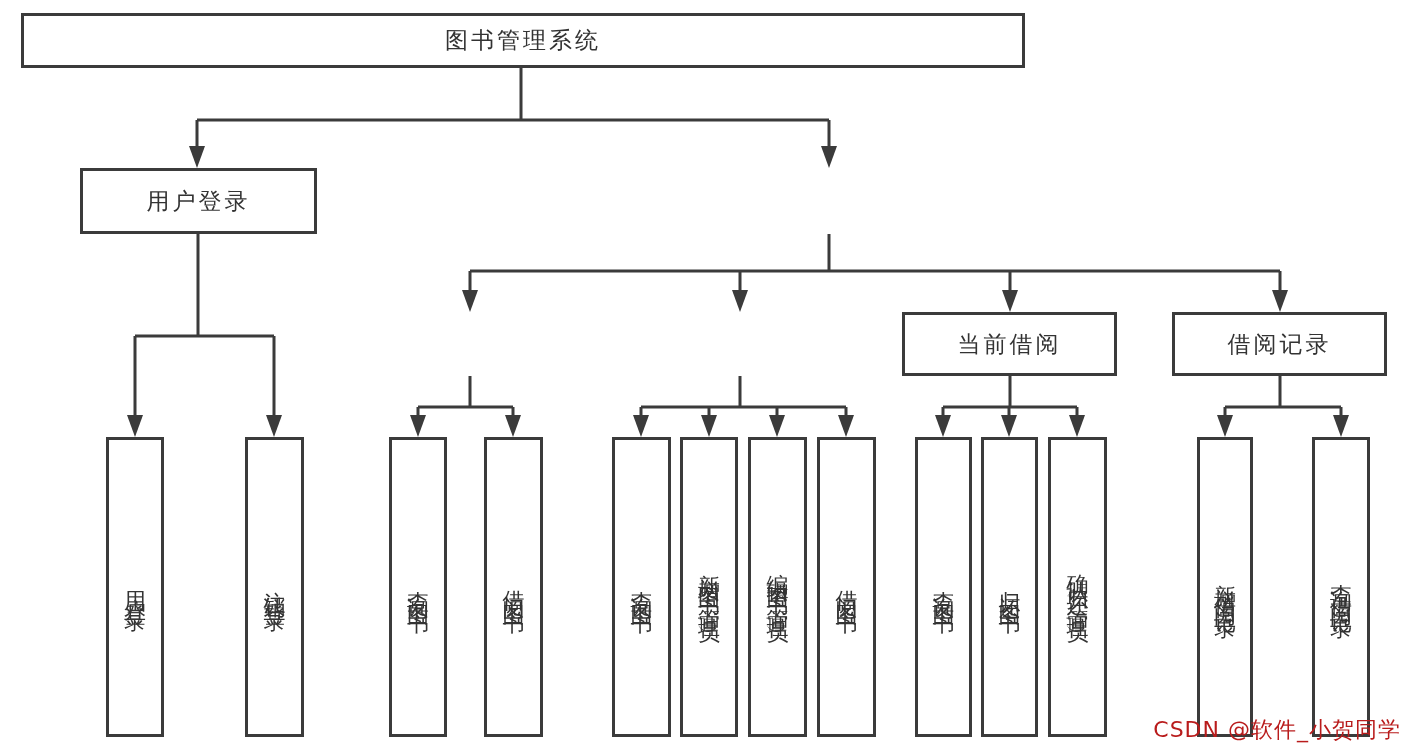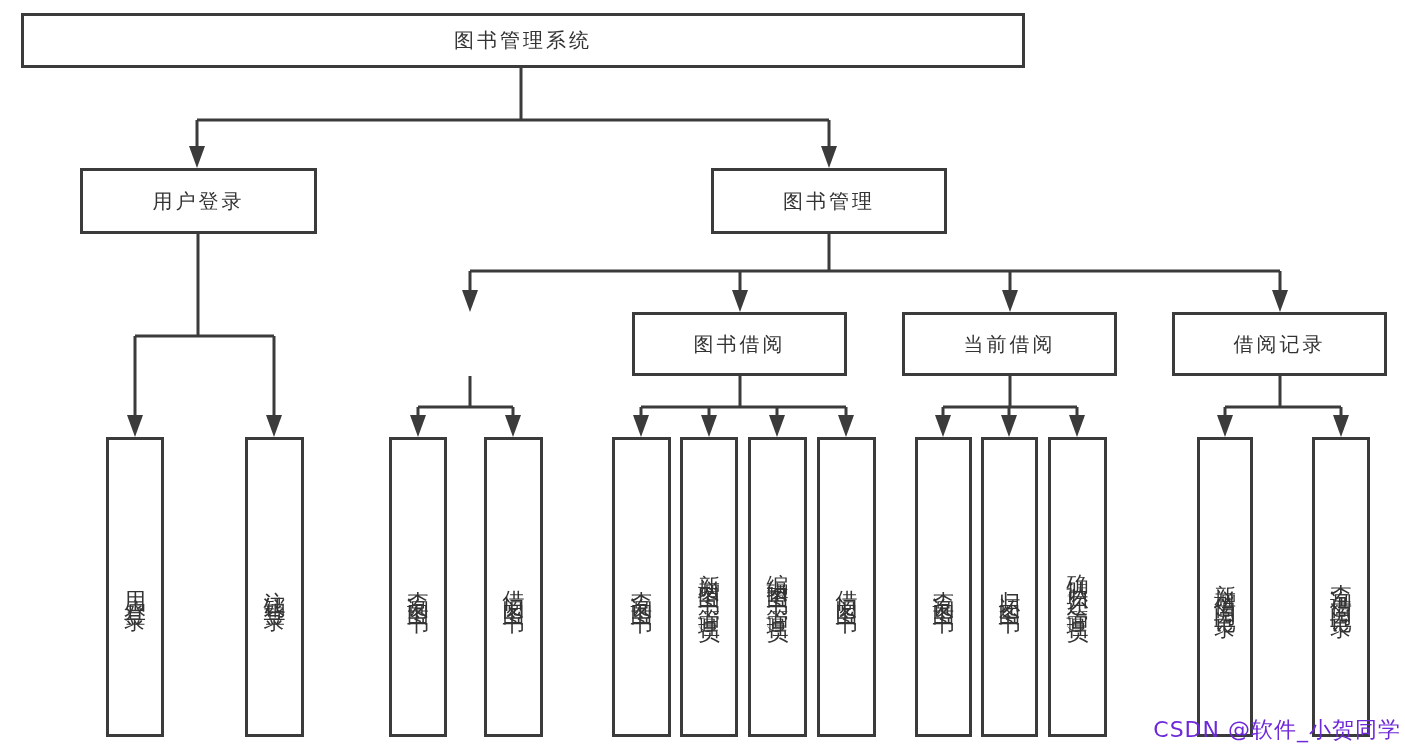--- a/index.html
+++ b/index.html
@@ -15,34 +15,34 @@
   svg.connectors polygon{fill:#3b3b3b;stroke:none;}
   .node{
     position:absolute;
     box-sizing:border-box;
     border:3px solid #3b3b3b;
     background:#ffffff;
     display:flex;align-items:center;justify-content:center;
     color:#333333;
     z-index:2;
   }
-  .hbox{font-size:20px;letter-spacing:3px;white-space:nowrap;}
+  .hbox{font-size:23px;letter-spacing:3px;white-space:nowrap;}
   .vbox{top:437px;height:300px;font-size:22px;}
   .vtext{
     writing-mode:vertical-rl;
     text-orientation:mixed;
     letter-spacing:7px;
     line-height:1;
     white-space:nowrap;
   }
   .watermark{
     position:absolute;
     right:4px;bottom:2px;
     font-size:22px;
-    color:#6d28d9;
+    color:#b91c1c;
     letter-spacing:1px;
     z-index:5;
     white-space:nowrap;
   }
 </style>
 </head>
 <body>
 
 <div class="canvas">
 
@@ -81,27 +81,21 @@
     </g>
   </svg>
 
   <div class="node hbox" style="left:21px;top:13px;width:1004px;height:55px">
     <span>图书管理系统</span>
   </div>
 
   <div class="node hbox" style="left:80px;top:168px;width:237px;height:66px">
     <span>用户登录</span>
   </div>
-  <div class="node hbox" style="left:711px;top:168px;width:236px;height:66px">
-    <span>图书管理</span>
-  </div>
 
-  <div class="node hbox" style="left:632px;top:312px;width:215px;height:64px">
-    <span>图书借阅</span>
-  </div>
   <div class="node hbox" style="left:1172px;top:312px;width:215px;height:64px">
     <span>借阅记录</span>
   </div>
   <div class="node hbox" style="left:902px;top:312px;width:215px;height:64px">
     <span>当前借阅</span>
   </div>
 
   <div class="node vbox" style="left:106px;width:58px">
     <span class="vtext">用户登录</span>
   </div>

